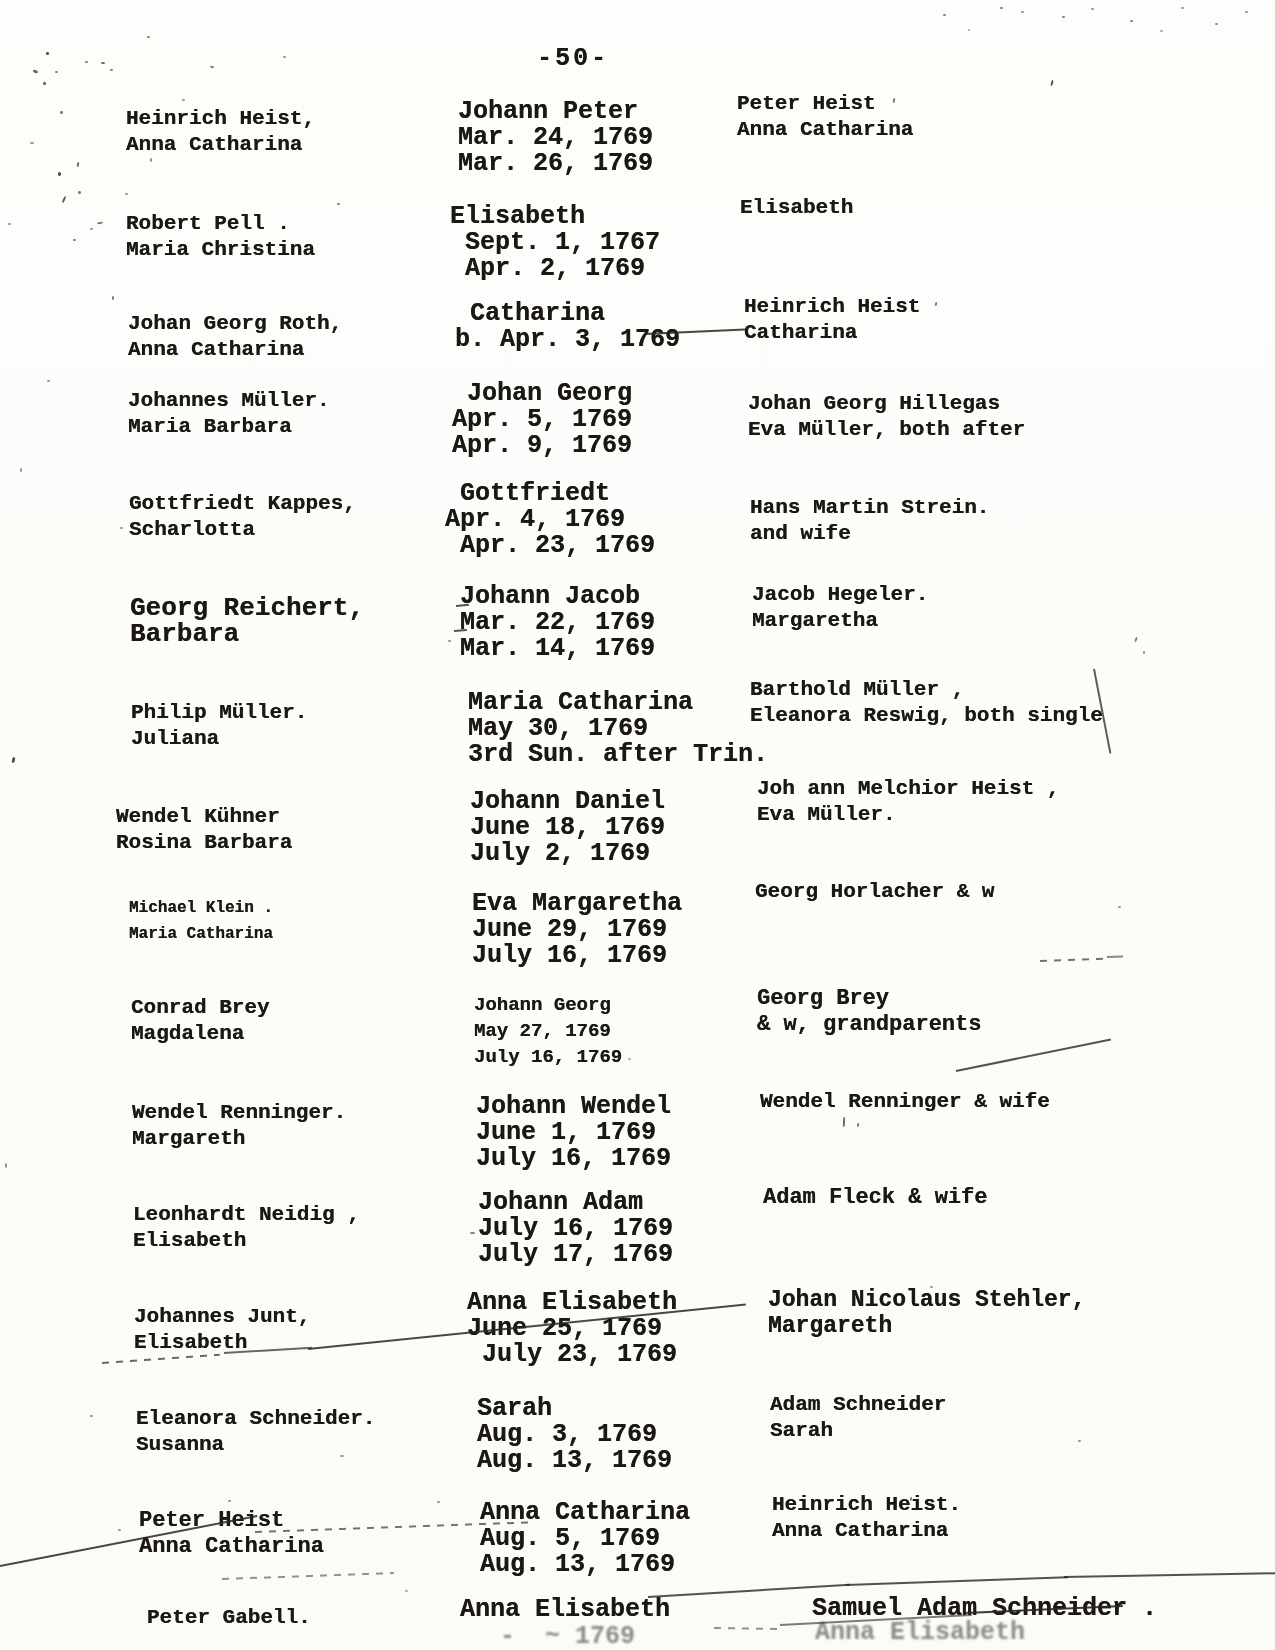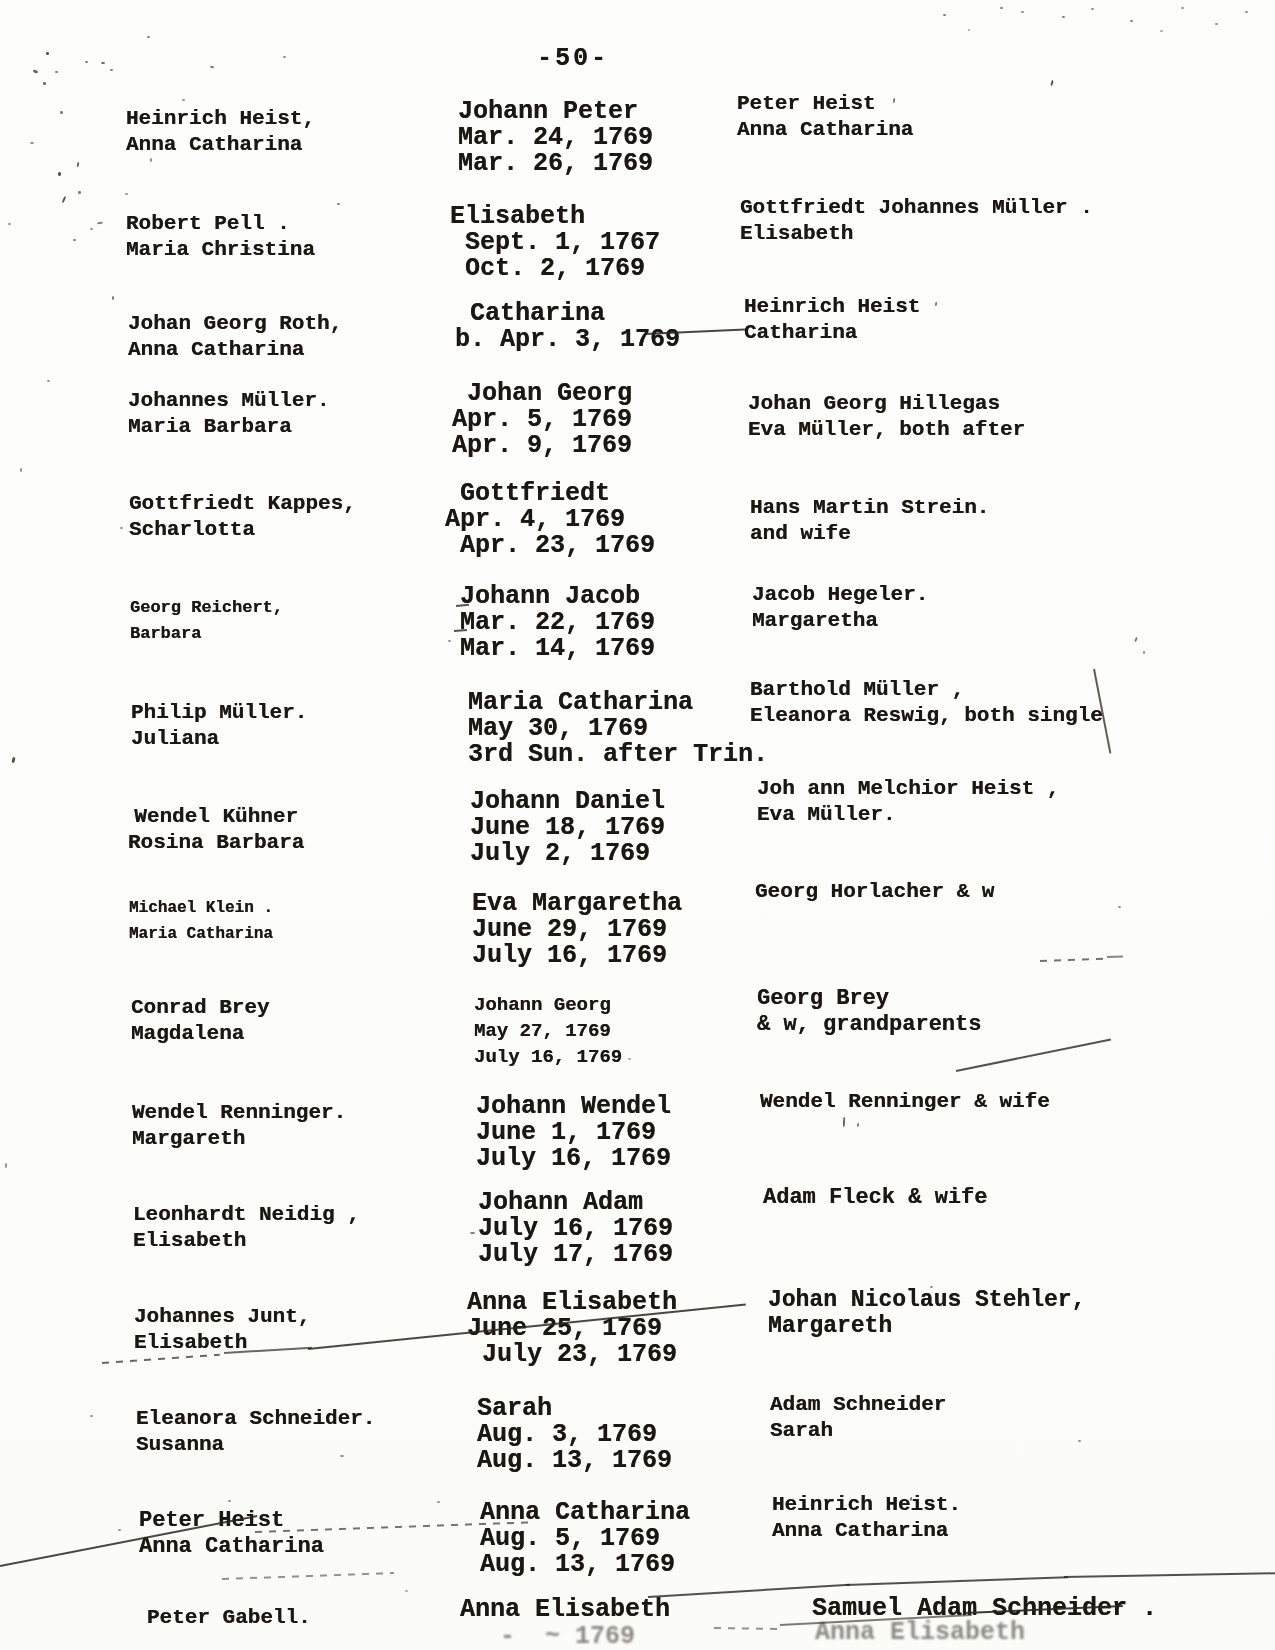--- a/index.html
+++ b/index.html
@@ -58,24 +58,23 @@
         </div>
       </div>
       <div>
         <div class="col" style="left: 126px; top: 211px; font-size: 21px; line-height: 26px;">
           <div class="line">Robert Pell .</div>
           <div class="line">Maria Christina</div>
         </div>
         <div class="col" style="left: 450px; top: 204px; font-size: 25px; line-height: 26px;">
           <div class="line">Elisabeth</div>
           <div class="line"> Sept. 1, 1767</div>
-          <div class="line"> Oct. 2, 1769</div>
+          <div class="line"> Apr. 2, 1769</div>
         </div>
         <div class="col" style="left: 740px; top: 195px; font-size: 21px; line-height: 26px;">
-          <div class="line">Gottfriedt Johannes Müller .</div>
           <div class="line">Elisabeth</div>
         </div>
       </div>
       <div>
         <div class="col" style="left: 128px; top: 311px; font-size: 21px; line-height: 26px;">
           <div class="line">Johan Georg Roth,</div>
           <div class="line">Anna Catharina</div>
         </div>
         <div class="col" style="left: 455px; top: 301px; font-size: 25px; line-height: 26px;">
           <div class="line"> Catharina</div>
@@ -110,21 +109,21 @@
           <div class="line"> Gottfriedt</div>
           <div class="line">Apr. 4, 1769</div>
           <div class="line"> Apr. 23, 1769</div>
         </div>
         <div class="col" style="left: 750px; top: 495px; font-size: 21px; line-height: 26px;">
           <div class="line">Hans Martin Strein.</div>
           <div class="line">and wife</div>
         </div>
       </div>
       <div>
-        <div class="col" style="left: 130px; top: 595px; font-size: 17px; line-height: 26px;">
+        <div class="col" style="left: 130px; top: 595px; font-size: 26px; line-height: 26px;">
           <div class="line">Georg Reichert,</div>
           <div class="line">Barbara</div>
         </div>
         <div class="col" style="left: 460px; top: 584px; font-size: 25px; line-height: 26px;">
           <div class="line">Johann Jacob</div>
           <div class="line">Mar. 22, 1769</div>
           <div class="line">Mar. 14, 1769</div>
         </div>
         <div class="col" style="left: 752px; top: 582px; font-size: 21px; line-height: 26px;">
           <div class="line">Jacob Hegeler.</div>
@@ -140,21 +139,21 @@
           <div class="line">Maria Catharina</div>
           <div class="line">May 30, 1769</div>
           <div class="line">3rd Sun. after Trin.</div>
         </div>
         <div class="col" style="left: 750px; top: 677px; font-size: 21px; line-height: 26px;">
           <div class="line">Barthold Müller ,</div>
           <div class="line">Eleanora Reswig, both single</div>
         </div>
       </div>
       <div>
-        <div class="col" style="left: 128px; top: 804px; font-size: 21px; line-height: 26px; text-align: center;">
+        <div class="col" style="left: 116px; top: 804px; font-size: 21px; line-height: 26px;">
           <div class="line">Wendel Kühner</div>
           <div class="line">Rosina Barbara</div>
         </div>
         <div class="col" style="left: 470px; top: 789px; font-size: 25px; line-height: 26px;">
           <div class="line">Johann Daniel</div>
           <div class="line">June 18, 1769</div>
           <div class="line">July 2, 1769</div>
         </div>
         <div class="col" style="left: 757px; top: 776px; font-size: 21px; line-height: 26px;">
           <div class="line">Joh ann Melchior Heist ,</div>

